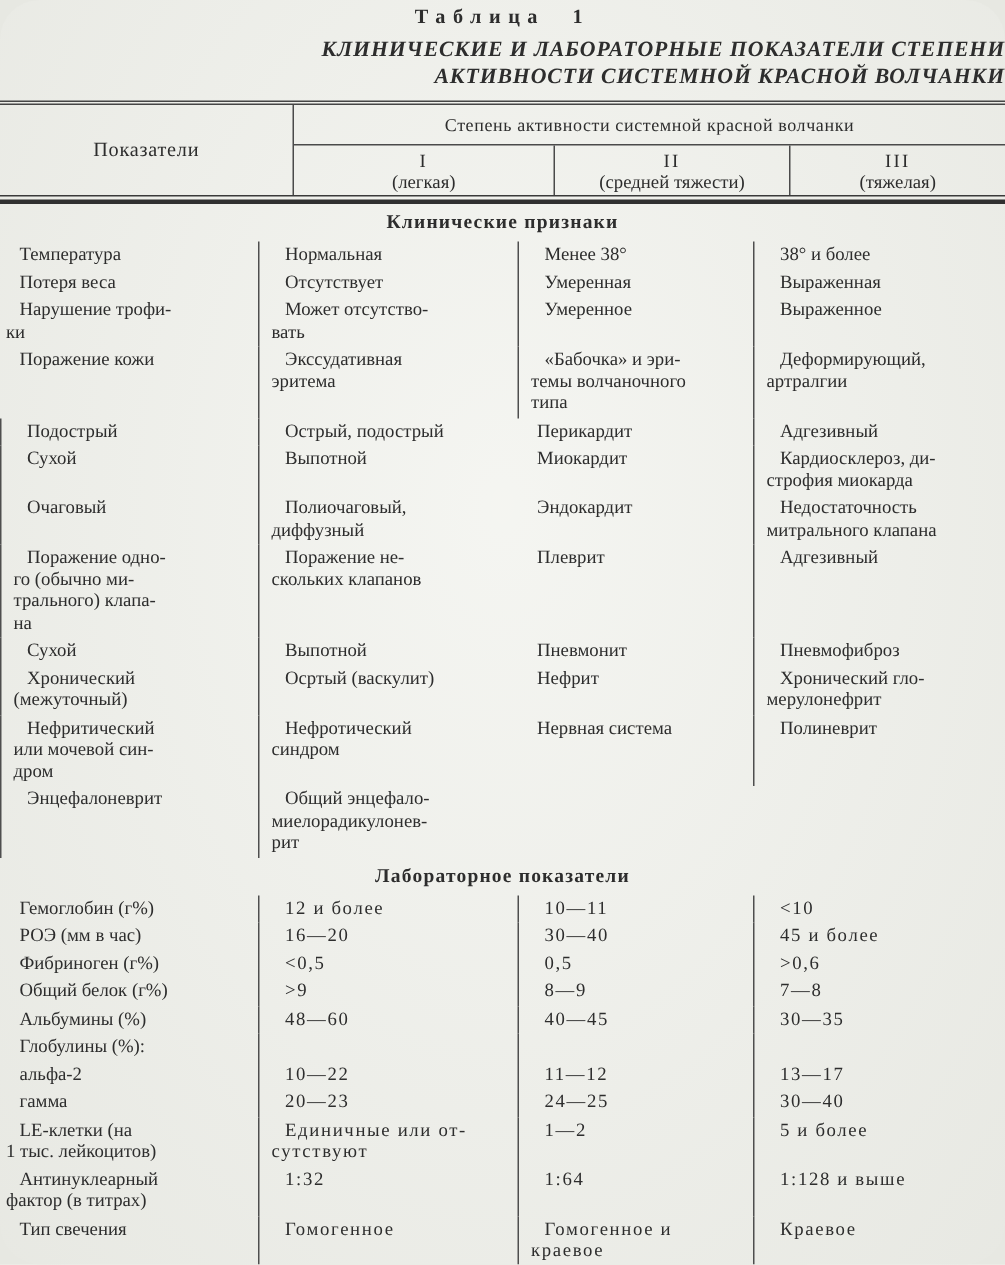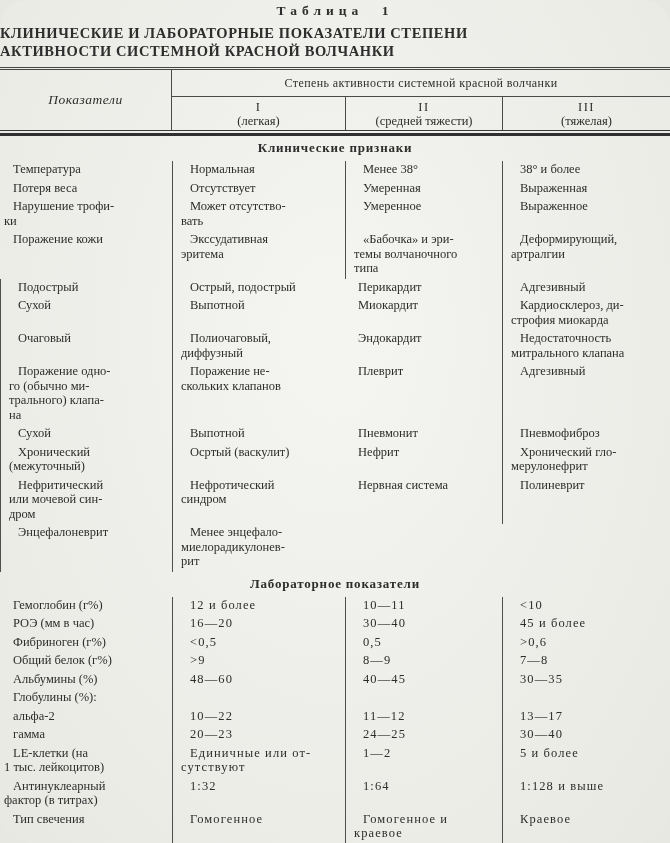--- a/index.html
+++ b/index.html
@@ -11,32 +11,32 @@
     font-family: "Liberation Serif", "DejaVu Serif", serif;
     color: #2d2d2d; overflow: hidden; position: relative;
     padding-top: 3px;
     border-radius: 26px;
   }
   .tbl-label {
     text-align: center; font-weight: bold; font-size: 13.5px;
     letter-spacing: 5px; word-spacing: 10px;
   }
   .main-title {
-    text-align: left; font-weight: bold; font-size: 14.5px;
-    line-height: 18px; letter-spacing: 0.6px; margin-top: 5px;
+    text-align: right; font-weight: bold; font-size: 14.5px;
+    line-height: 18px; letter-spacing: 0.6px; margin-top: 5px; font-style: italic;
   }
   
   .thead {
     margin-top: 7px; border-top: 3px double #454545;
     display: flex; height: 60px;
   }
   .th-left {
-    width: 172px; box-sizing: border-box; border-right: 1px solid #4a4a4a;
+    width: 196px; box-sizing: border-box; border-right: 1px solid #4a4a4a;
     display: flex; align-items: center; justify-content: center;
-    font-size: 13.5px; letter-spacing: 0.5px; font-style: italic;
+    font-size: 13.5px; letter-spacing: 0.5px;
   }
   .th-right { flex: 1; display: flex; flex-direction: column; }
   .th-span {
     height: 26px; display: flex; align-items: center; justify-content: center;
     border-bottom: 1px solid #4a4a4a; font-size: 12px; letter-spacing: 0.4px;
   }
   .th-degrees { flex: 1; display: flex; }
   .th-deg {
     box-sizing: border-box; display: flex; flex-direction: column;
     align-items: center; justify-content: center; font-size: 12.5px; line-height: 14px;
@@ -156,21 +156,21 @@
         <div class="cell c2">Хронический гло-
 мерулонефрит</div>
         <div class="cell c3">Нефритический
 или мочевой син-
 дром</div>
         <div class="cell c4">Нефротический
 синдром</div>
         <div class="cell c1">Нервная система</div>
         <div class="cell c2">Полиневрит</div>
         <div class="cell c3">Энцефалоневрит</div>
-        <div class="cell c4">Менее энцефало-
+        <div class="cell c4">Общий энцефало-
 миелорадикулонев-
 рит</div>
       </div>
       <div class="section-heading">Лабораторное показатели</div>
       <div class="rows spaced">
         <div class="cell c1">Гемоглобин (г%)</div>
         <div class="cell c2">12 и более</div>
         <div class="cell c3">10—11</div>
         <div class="cell c4">&lt;10</div>
         <div class="cell c1">РОЭ (мм в час)</div>

